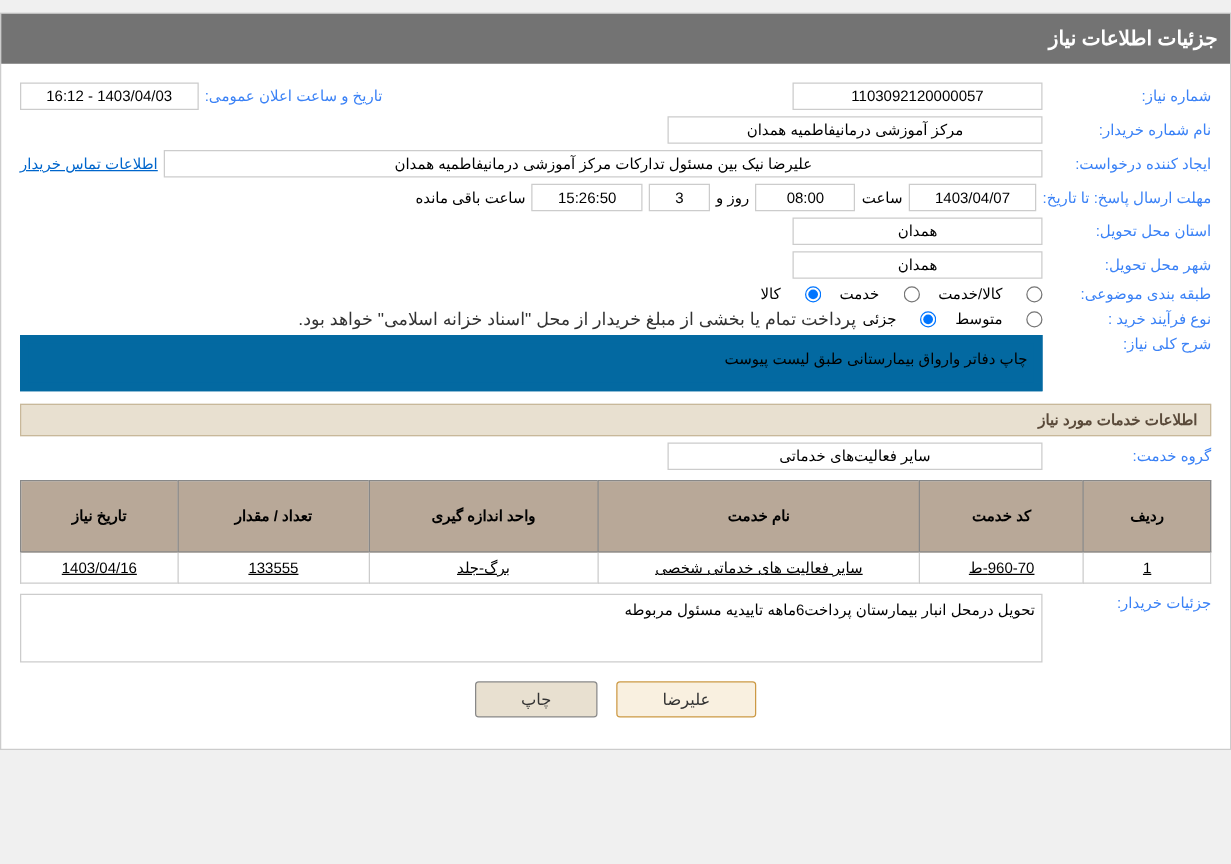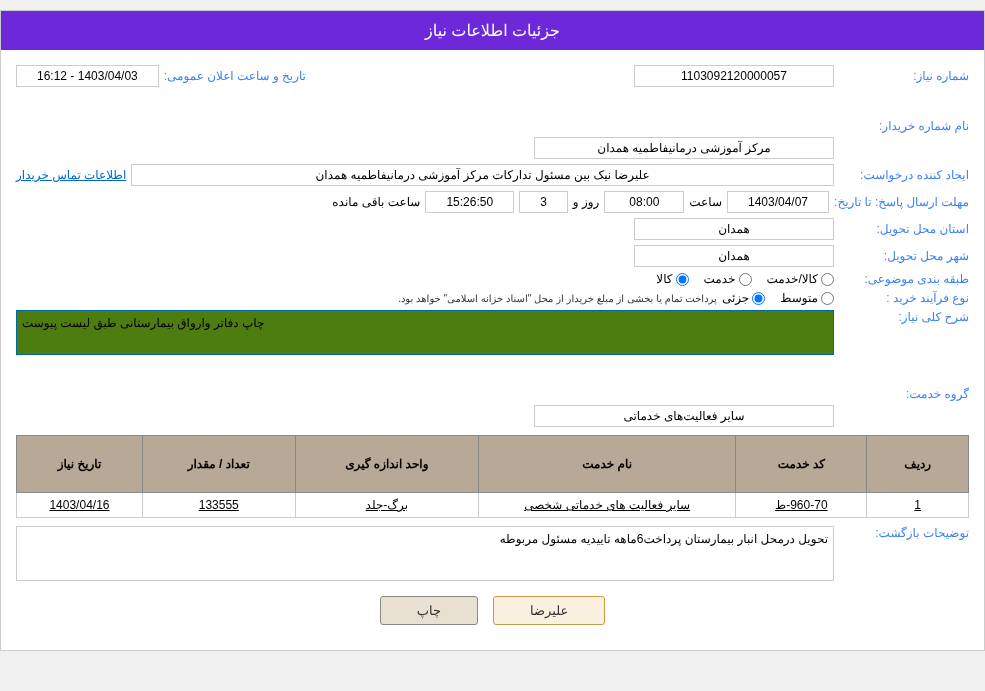--- a/index.html
+++ b/index.html
@@ -9,26 +9,26 @@
       background: #f0f0f0;
       direction: rtl;
     }
     .page-wrapper {
       max-width: 985px;
       margin: 10px auto;
       background: #fff;
       border: 1px solid #ccc;
     }
     .page-header {
-      background: #6d28d9;
+      background: #737373;
       color: #fff;
-      text-align: center;
+      text-align: right;
       padding: 10px;
       font-size: 16px;
-      font-weight: normal;
+      font-weight: bold;
     }
     .content {
       padding: 10px 15px;
     }
     .info-row {
       display: flex;
       align-items: center;
       margin: 5px 0;
       gap: 5px;
     }
@@ -40,37 +40,37 @@
       text-align: right;
     }
     .value-box {
       border: 1px solid #ccc;
       padding: 3px 20px;
       background: #fff;
       min-height: 22px;
       min-width: 120px;
       text-align: center;
     }
-    .value-box.wide { min-width: 300px; margin-top: 45px; }
+    .value-box.wide { min-width: 300px; }
     .value-box.medium { min-width: 200px; }
     .value-box.small { min-width: 80px; }
     .link-text {
       color: #0066cc;
       text-decoration: underline;
       cursor: pointer;
     }
     .radio-group {
       display: flex;
       align-items: center;
       gap: 15px;
     }
     .radio-item {
       display: flex;
       align-items: center;
-      gap: 3px;
+      gap: 19px;
     }
     .section-header {
       background: #e8e0d0;
       border: 1px solid #c8b89a;
       padding: 5px 10px;
       font-weight: bold;
       color: #5a4a3a;
       margin: 10px 0 5px 0;
       text-align: right;
     }
@@ -136,26 +136,26 @@
       padding: 5px;
       flex: 1;
       background: #fff;
       text-align: right;
       direction: rtl;
       resize: none;
       font-family: Tahoma, Arial, sans-serif;
       font-size: 12px;
     }
     .need-desc-box {
-      border: 1px solid #0369a1;
+      border: 7px solid #0369a1;
       min-height: 45px;
       padding: 5px;
       flex: 1;
-      background: #4d7c0f;
-      text-align: left;
+      background: #0369a1;
+      text-align: right;
       direction: rtl;
     }
   </style>
 </head>
 <body>
 
 <div class="page-wrapper">
   <div class="page-header">جزئیات اطلاعات نیاز</div>
 
   <div class="content watermark-container">
@@ -223,28 +223,29 @@
       <div class="radio-group">
         <div class="radio-item">
           <input type="radio" name="purchase" style="">
           <span>متوسط</span>
         </div>
         <div class="radio-item">
           <input type="radio" name="purchase" checked="" style="">
           <span>جزئی</span>
         </div>
       </div>
-      <span style="flex:1; font-size:10px; color:#333">پرداخت تمام یا بخشی از مبلغ خریدار از محل "اسناد خزانه اسلامی" خواهد بود.</span>
+      <span style="flex:1; font-size:14px; color:#333">پرداخت تمام یا بخشی از مبلغ خریدار از محل "اسناد خزانه اسلامی" خواهد بود.</span>
     </div>
 
     <div class="info-row" style="align-items:flex-start">
       <span class="label">شرح کلی نیاز:</span>
       <div class="need-desc-box">چاپ دفاتر وارواق بیمارستانی طبق لیست پیوست</div>
     </div>
 
+    <div class="section-header">اطلاعات خدمات مورد نیاز</div>
 
     <div class="group-service-row">
       <span class="label">گروه خدمت:</span>
       <div class="value-box wide">سایر فعالیت‌های خدماتی</div>
     </div>
 
     <table class="services-table">
       <thead>
         <tr>
           <th>ردیف</th>
@@ -261,21 +262,21 @@
             <td>960-70-ط</td>
             <td>سایر فعالیت های خدماتی شخصی</td>
             <td>برگ-جلد</td>
             <td>133555</td>
             <td>1403/04/16</td>
           </tr>
         </tbody>
     </table>
 
     <div class="description-row" style="align-items:flex-start">
-      <span class="label">توضیحات بازگشت:</span>
+      <span class="label">جزئیات خریدار:</span>
       <textarea class="textarea-box" readonly="" style="">تحویل درمحل انبار بیمارستان پرداخت6ماهه تاییدیه مسئول مربوطه</textarea>
     </div>
 
     <div class="button-row">
       <button class="btn btn-back">علیرضا</button>
       <button class="btn btn-print">چاپ</button>
     </div>
 
   </div>
 </div>

